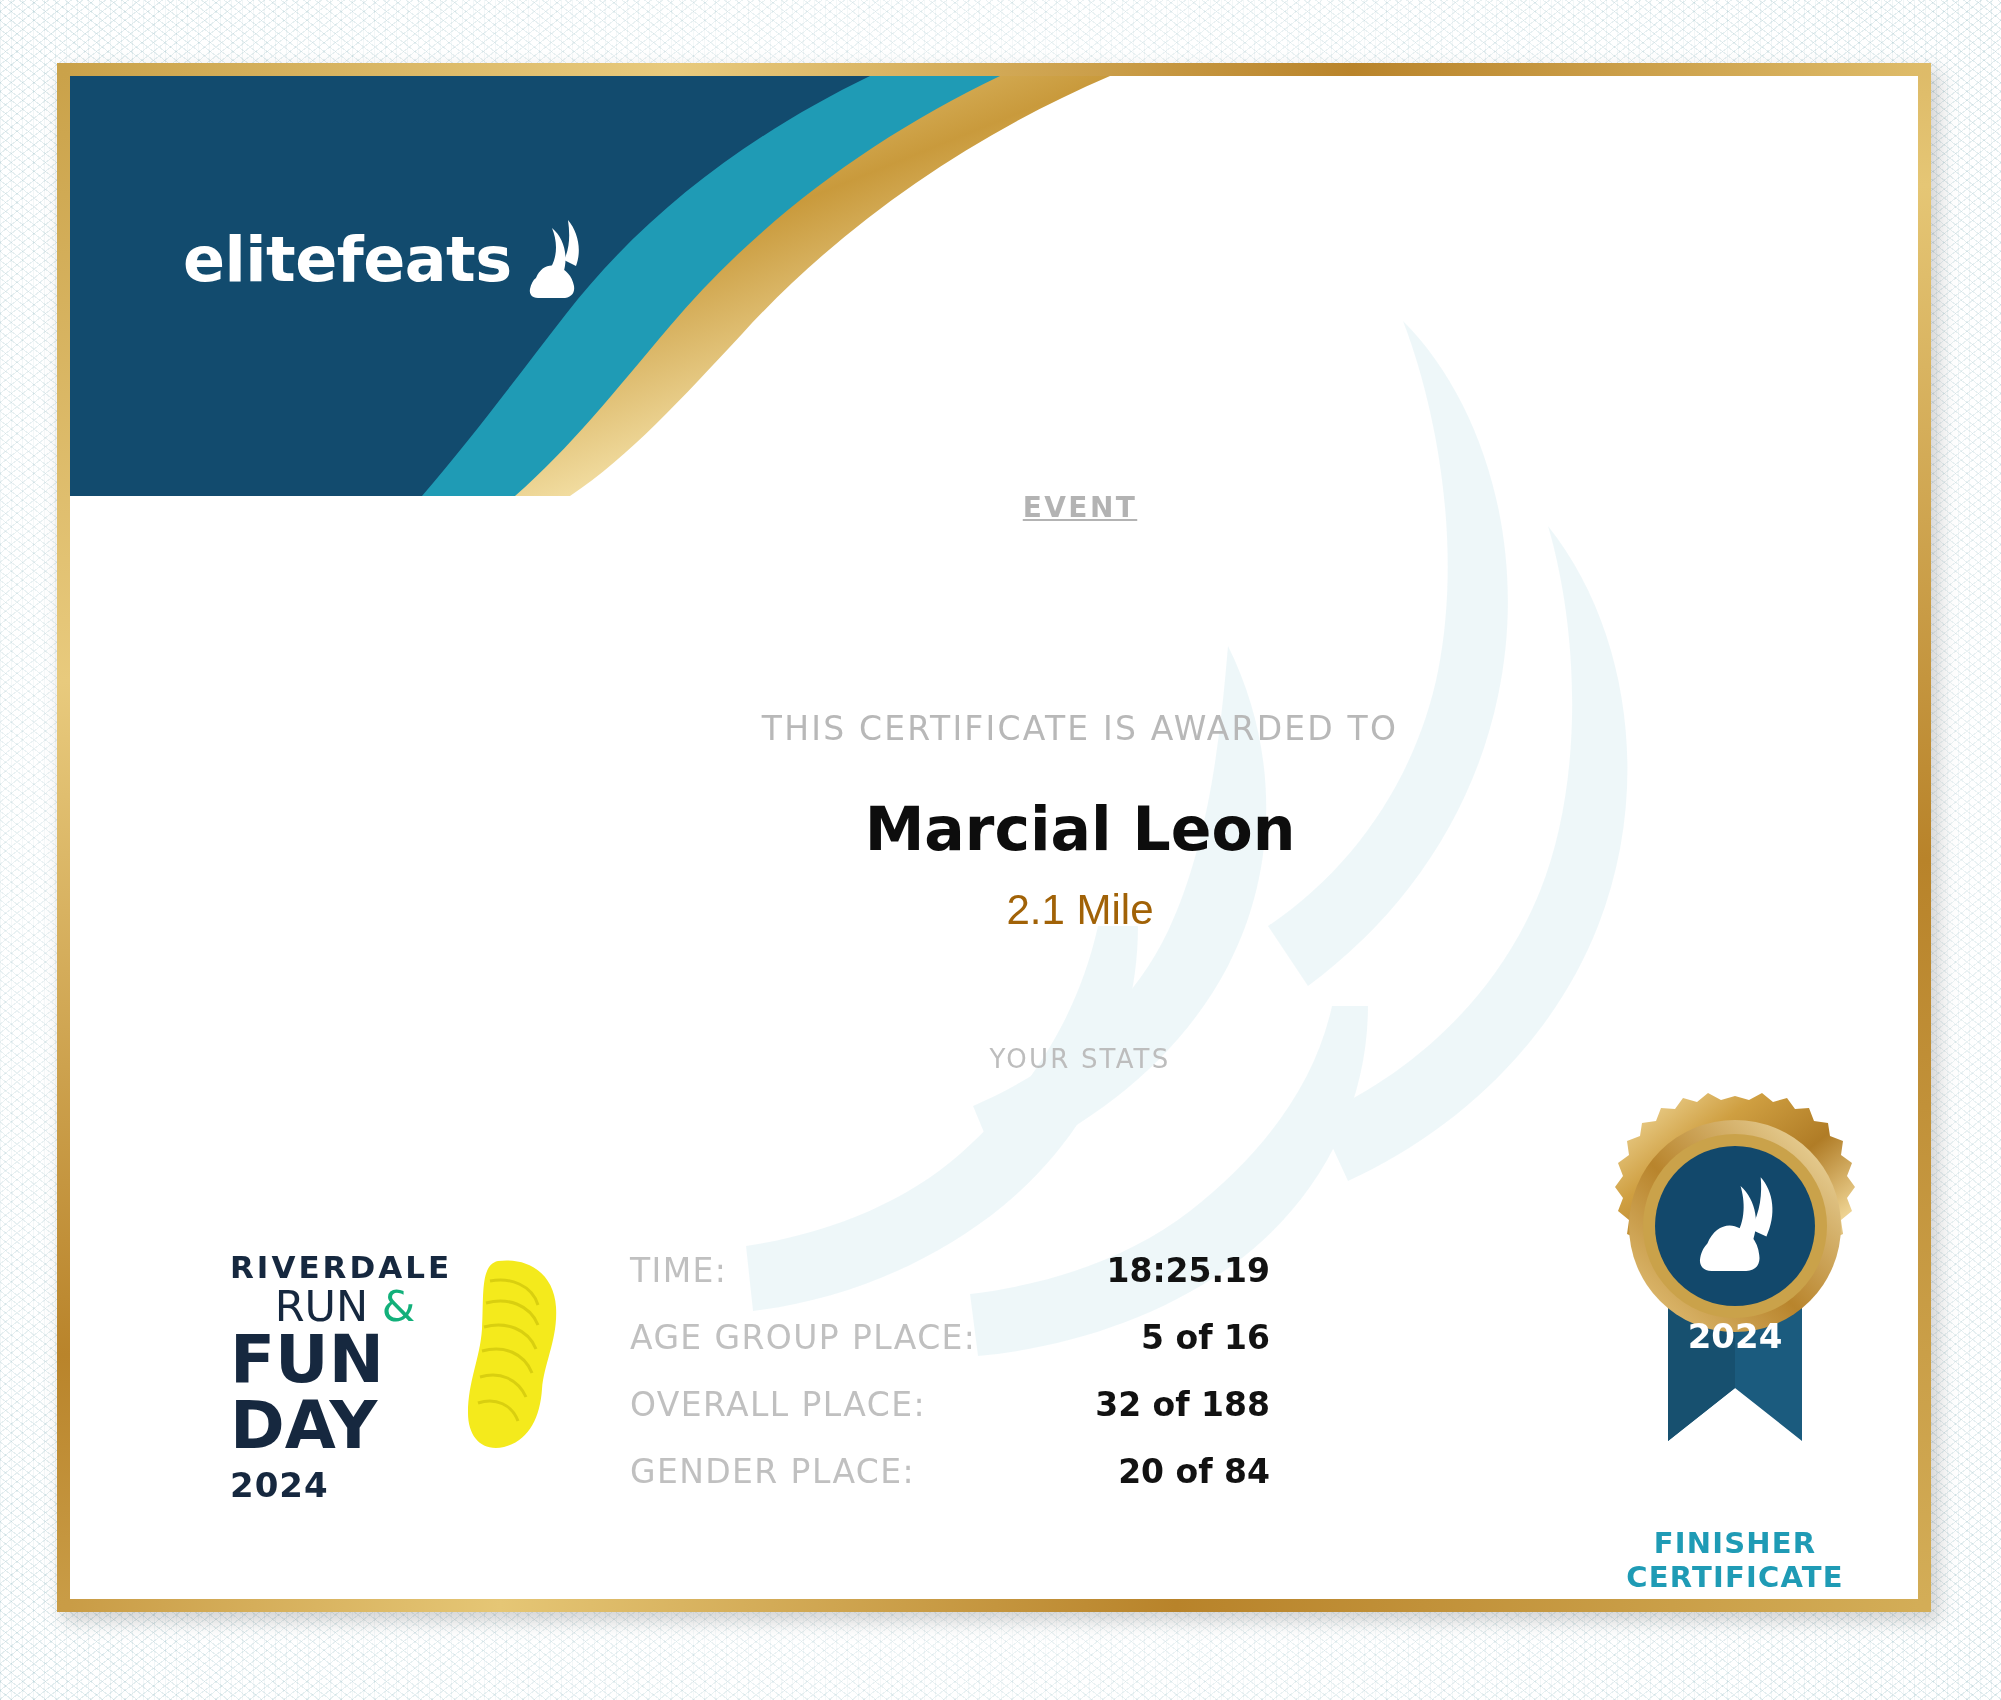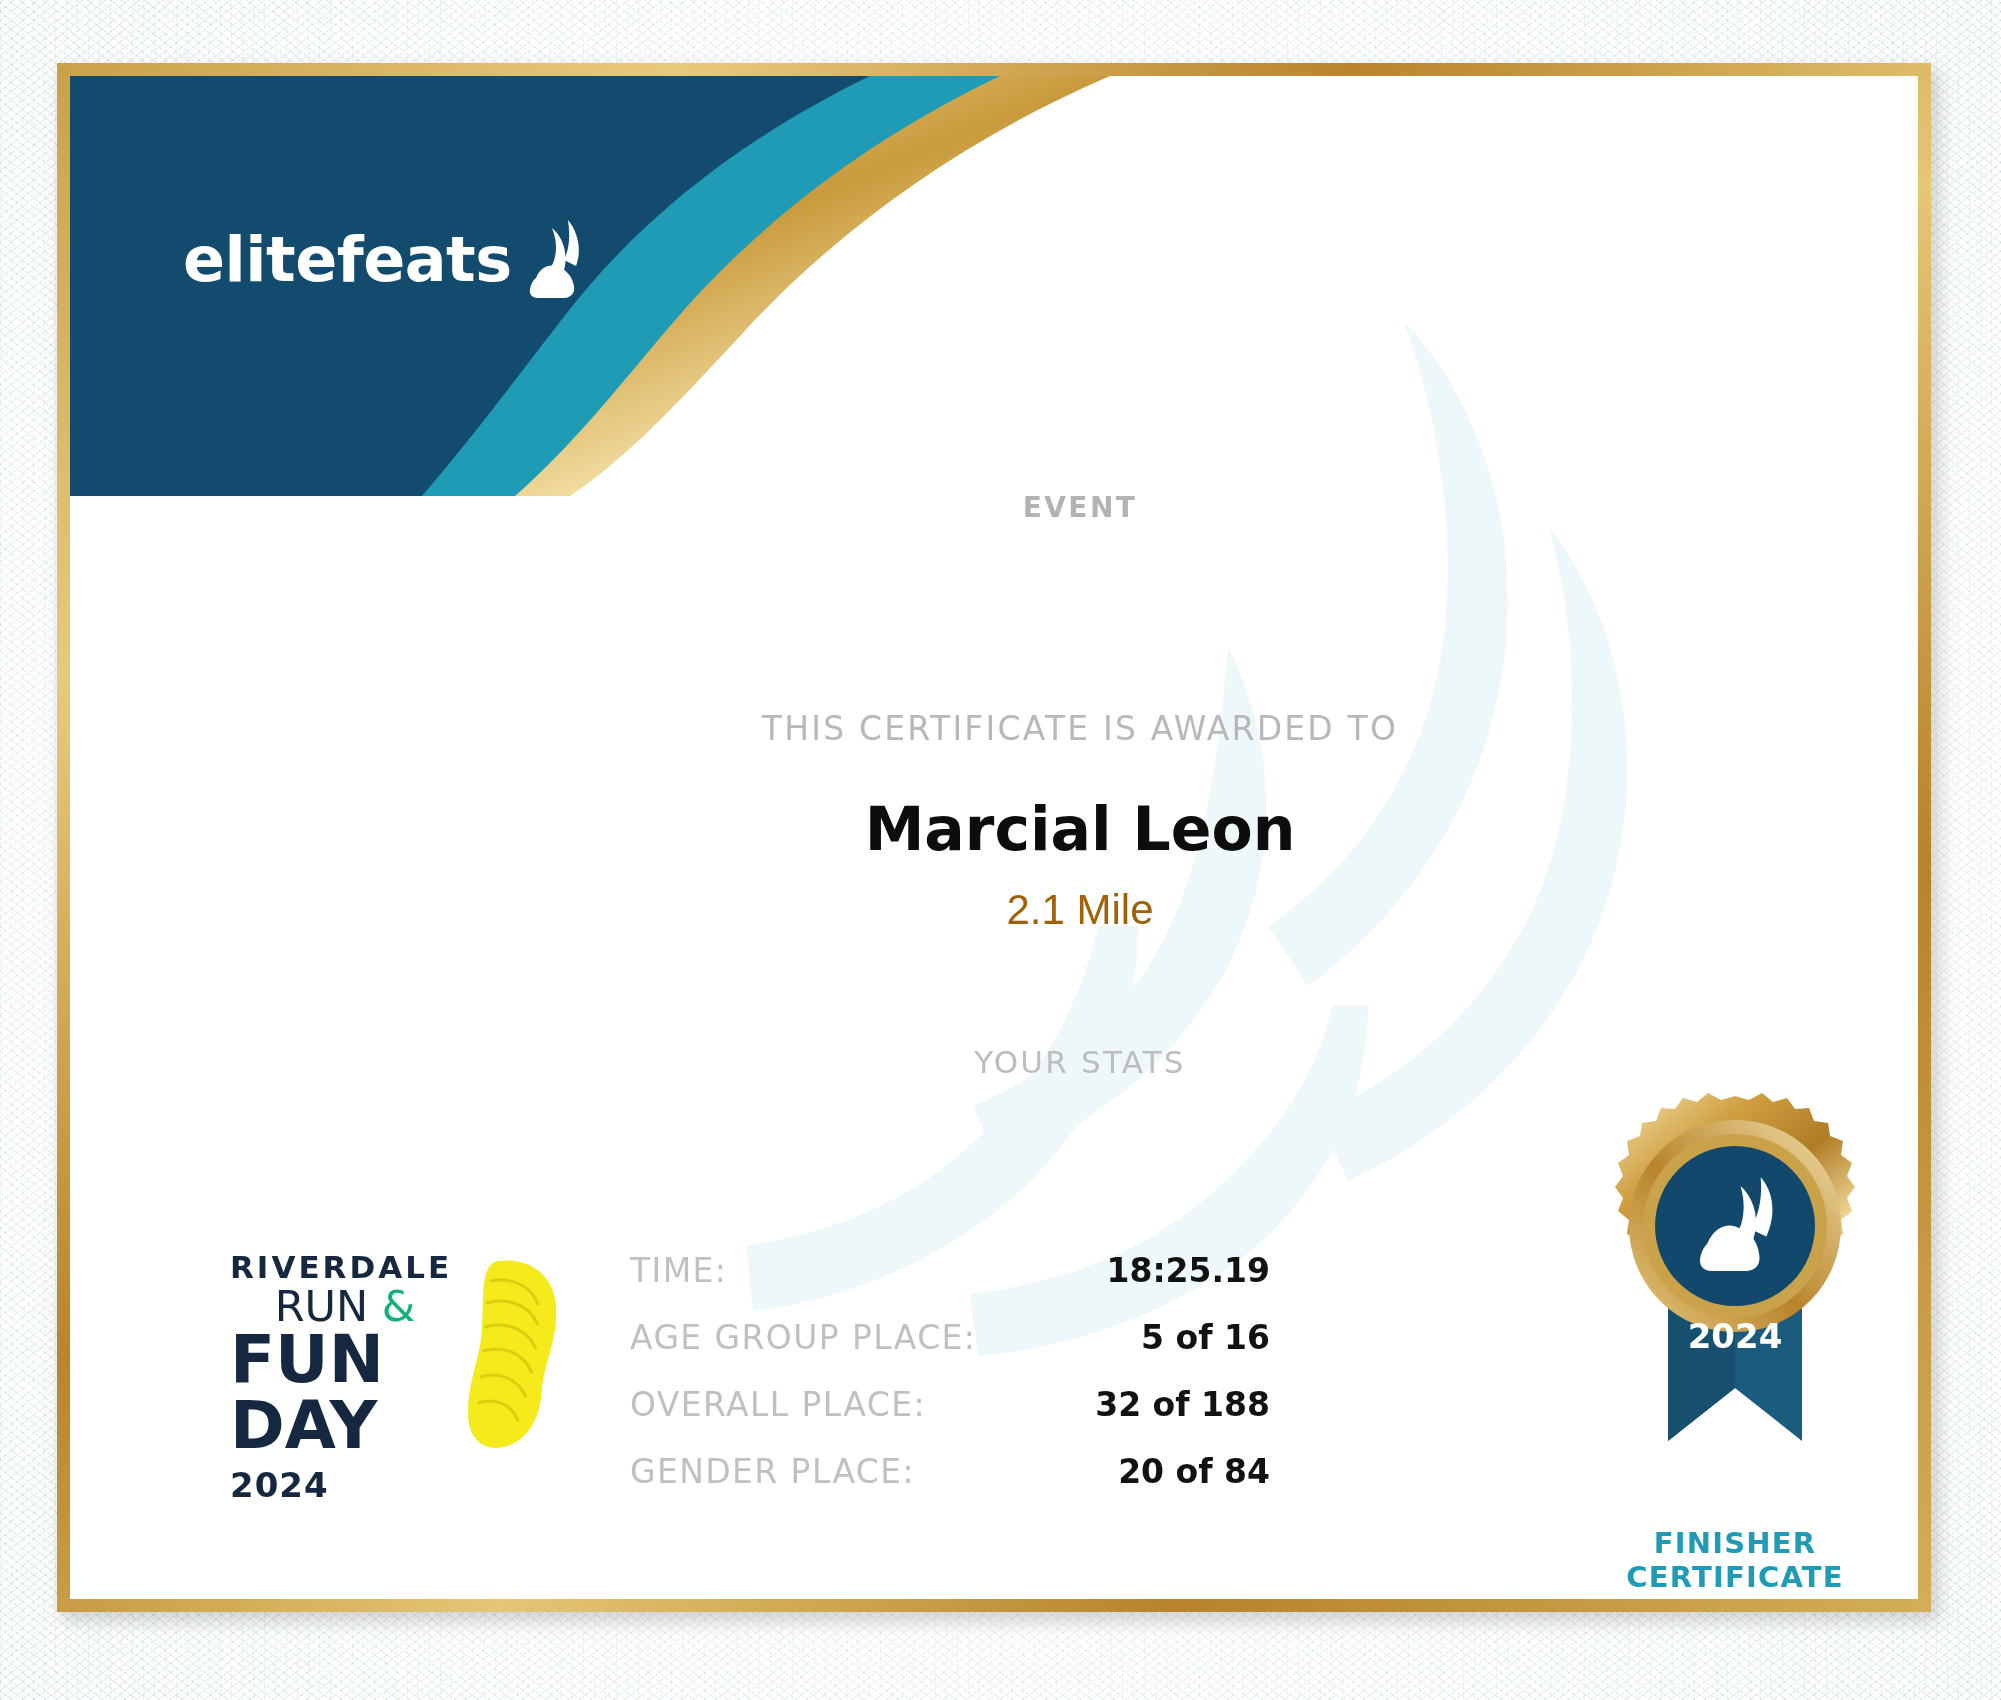--- a/index.html
+++ b/index.html
@@ -100,20 +100,21 @@
     top: 415px;
     width: 900px;
     text-align: center;
   }
   .label-sm {
     color: #b3b3b3;
     font-size: 28px;
     letter-spacing: 2.4px;
     font-weight: bold;
     font-family: "DejaVu Sans", sans-serif;
+    text-decoration: underline;
   }
   .event-name {
     margin-top: 40px;
     color: #111111;
     font-size: 62px;
     font-weight: bold;
     font-family: "DejaVu Sans", sans-serif;
     letter-spacing: -0.5px;
   }
   .awarded-label {
@@ -132,21 +133,21 @@
   }
   .distance {
     margin-top: 22px;
     color: #a16207;
     font-size: 42px;
     font-family: "Liberation Sans", sans-serif;
   }
   .stats-label {
     margin-top: 110px;
     color: #bdbdbd;
-    font-size: 31px;
+    font-size: 26px;
     letter-spacing: 2.2px;
     font-family: "DejaVu Sans", sans-serif;
   }
 
   
   .stats {
     position: absolute;
     left: 560px;
     top: 1175px;
     width: 640px;

